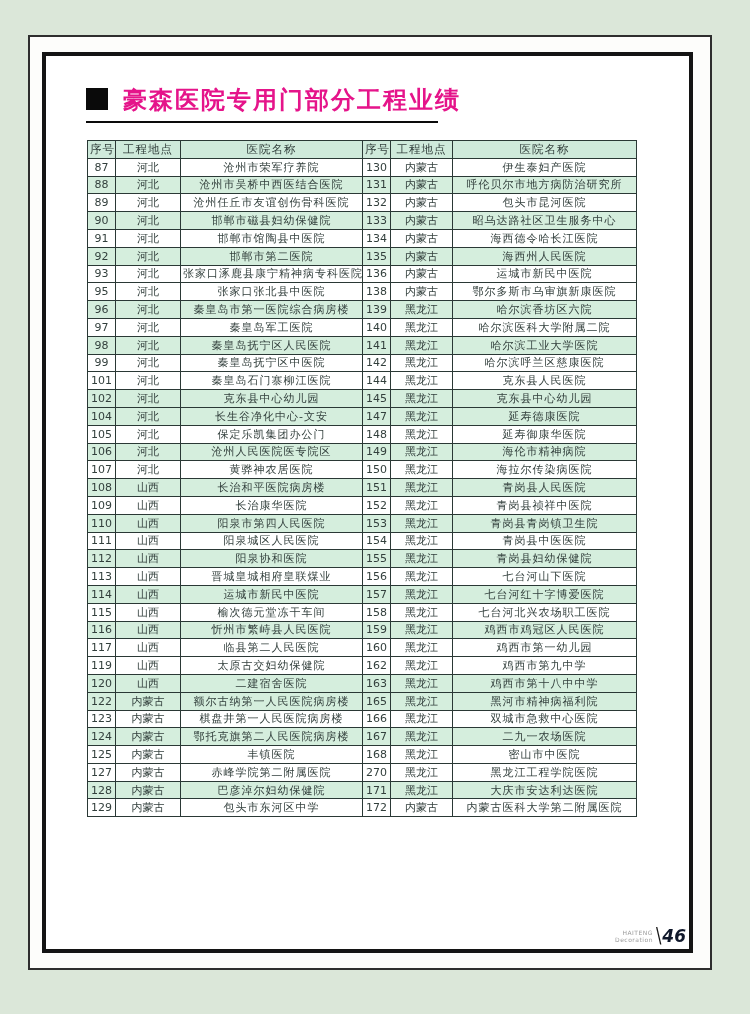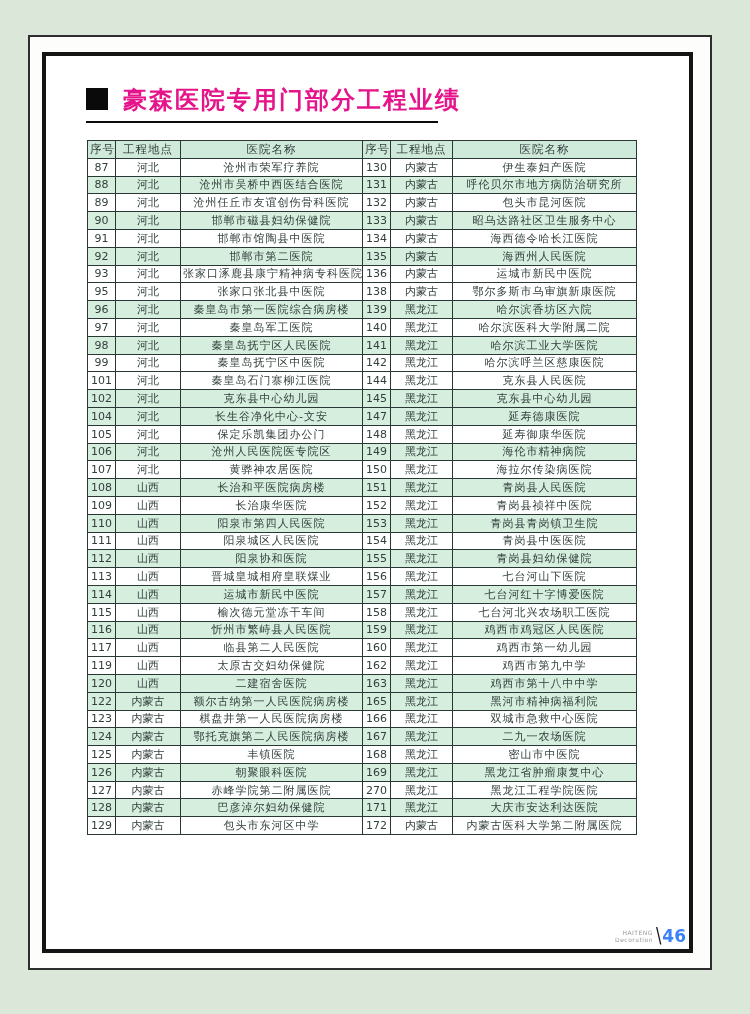--- a/index.html
+++ b/index.html
@@ -49,21 +49,21 @@
   }
   .brand{
     text-align:right;color:#9a9a9a;font-size:6px;line-height:1.15;
     letter-spacing:0.5px;
   }
   .slash{
     font-size:16px;color:#141414;font-weight:normal;transform:scaleY(1.3);
     display:inline-block;margin:0 0 2px 2px;
   }
   .pagenum{
-    font-size:17px;font-weight:bold;color:#3b82f6;line-height:1;
+    font-size:17px;font-weight:bold;color:#0f172a;font-style:italic;line-height:1;
   }
 </style>
 </head>
 <body>
 
 <div class="page">
   <div class="frame">
 
     <div class="title-wrap">
       <div class="title-row">
@@ -358,28 +358,20 @@
             <td class="name-col">二九一农场医院</td>
           </tr>
           <tr>
             <td>125</td>
             <td>内蒙古</td>
             <td class="name-col">丰镇医院</td>
             <td>168</td>
             <td>黑龙江</td>
             <td class="name-col">密山市中医院</td>
           </tr>
-          <tr class="stripe">
-            <td>126</td>
-            <td>内蒙古</td>
-            <td class="name-col">朝聚眼科医院</td>
-            <td>169</td>
-            <td>黑龙江</td>
-            <td class="name-col">黑龙江省肿瘤康复中心</td>
-          </tr>
           <tr>
             <td>127</td>
             <td>内蒙古</td>
             <td class="name-col">赤峰学院第二附属医院</td>
             <td>270</td>
             <td>黑龙江</td>
             <td class="name-col">黑龙江工程学院医院</td>
           </tr>
           <tr class="stripe">
             <td>128</td>

